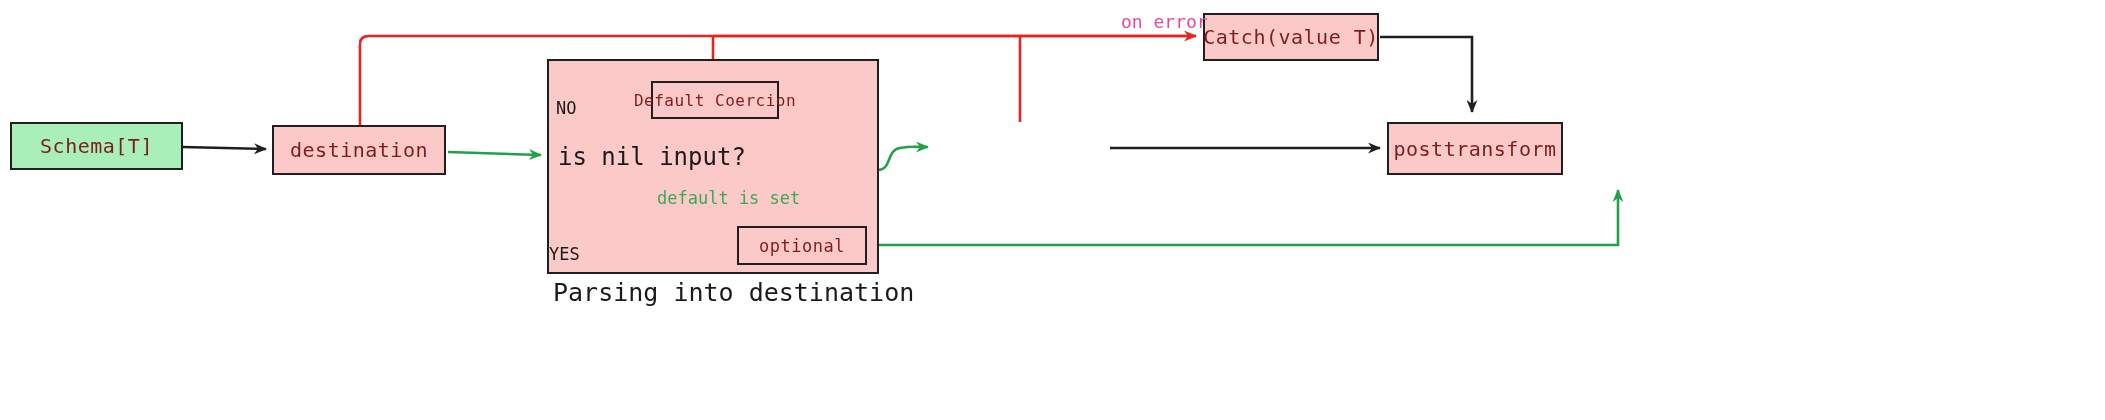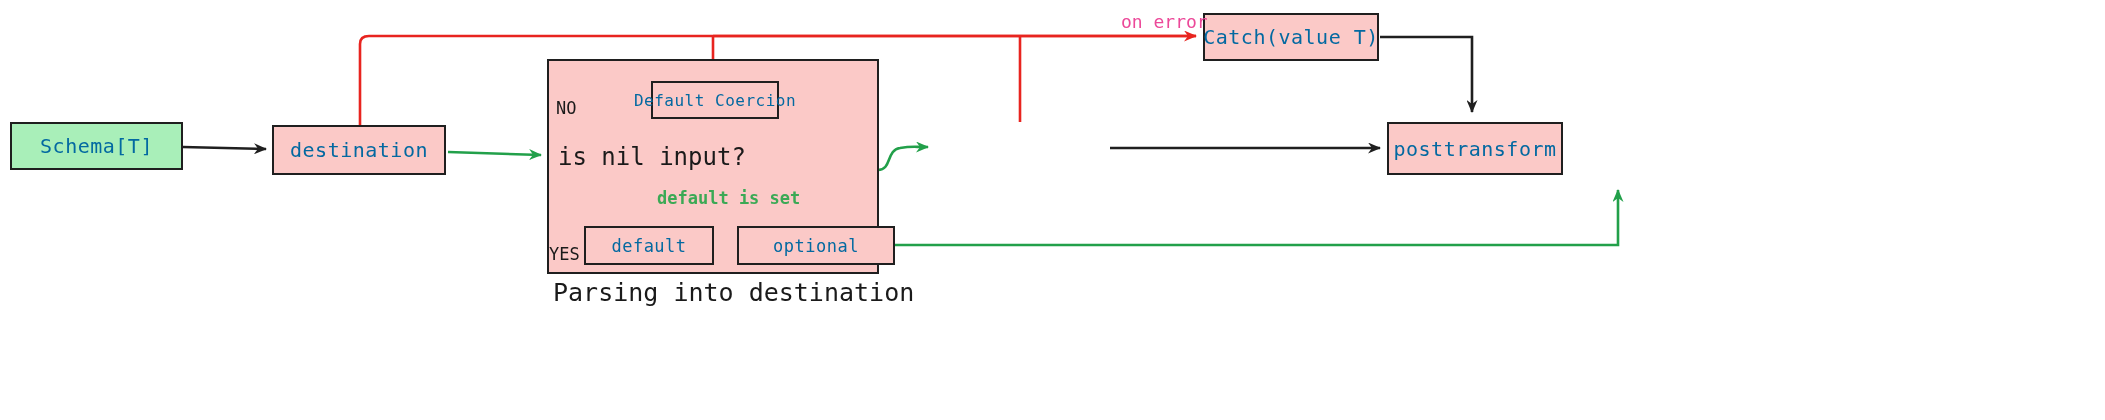--- a/index.html
+++ b/index.html
@@ -4,27 +4,27 @@
 <style>
   html,body{margin:0;padding:0;background:#ffffff;}
   body{width:2105px;height:420px;overflow:hidden;
        font-family:"DejaVu Sans Mono","Liberation Mono",monospace;}
   #stage{position:relative;width:2105px;height:420px;}
   svg#wires{position:absolute;left:0;top:0;width:2105px;height:420px;overflow:visible;}
   .node{position:absolute;box-sizing:border-box;display:flex;align-items:center;
         justify-content:center;border:2.5px solid #1f1f1f;}
   .pink{background:#fbc9c7;}
   .green{background:#a9efb9;}
-  .node span{font-size:20px;color:#0369a1;letter-spacing:0.5px;white-space:nowrap;}
+  .node span{font-size:20px;color:#7f1d1d;letter-spacing:0.5px;white-space:nowrap;}
   .group{position:absolute;box-sizing:border-box;background:#fbc9c7;
          border:2.5px solid #1f1f1f;}
   .lbl{position:absolute;white-space:nowrap;}
   .lbl.blk{font-size:17px;color:#1a1a1a;margin-top:7px;}
   .lbl.red{font-size:18px;color:#ec4899;}
-  .lbl.grn{font-size:17px;color:#3ba955;font-weight:bold;}
+  .lbl.grn{font-size:17px;color:#3ba955;}
   .caption{position:absolute;font-size:25px;color:#1a1a1a;white-space:nowrap;}
   .decision{position:absolute;font-size:24px;color:#1a1a1a;white-space:nowrap;}
 </style>
 </head>
 <body>
 
 <div id="stage">
 
   <svg id="wires" viewBox="0 0 2105 420">
     <defs>
@@ -83,25 +83,22 @@
   </div>
 
   <div class="node pink" style="left:272px;top:125px;width:174px;height:50px;">
     <span>destination</span>
   </div>
 
   <div class="node pink" style="left:651px;top:81px;width:128px;height:38px;">
     <span style="font-size:16px">Default Coercion</span>
   </div>
 
-  <div class="node pink" style="left:584px;top:226px;width:130px;height:39px;">
-    <span style="font-size:17px">default</span>
-  </div>
 
-  <div class="node pink" style="left:737px;top:226px;width:158px;height:39px;">
+  <div class="node pink" style="left:737px;top:226px;width:130px;height:39px;">
     <span style="font-size:17px">optional</span>
   </div>
 
 
   <div class="node pink" style="left:1203px;top:13px;width:176px;height:48px;">
     <span>Catch(value T)</span>
   </div>
 
   <div class="node pink" style="left:1387px;top:122px;width:176px;height:53px;">
     <span>posttransform</span>

